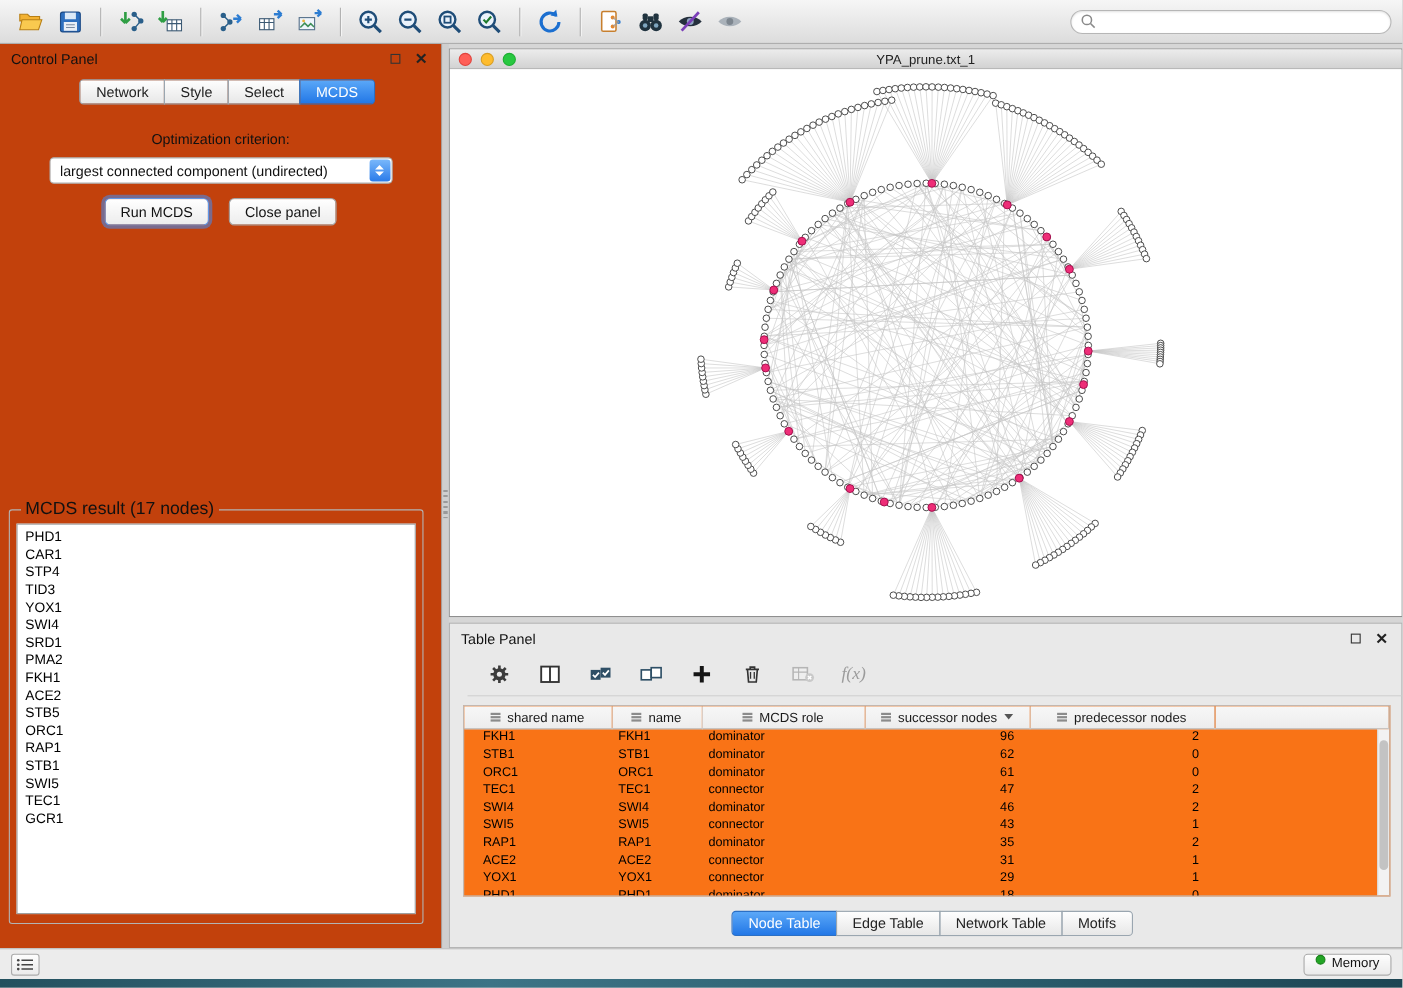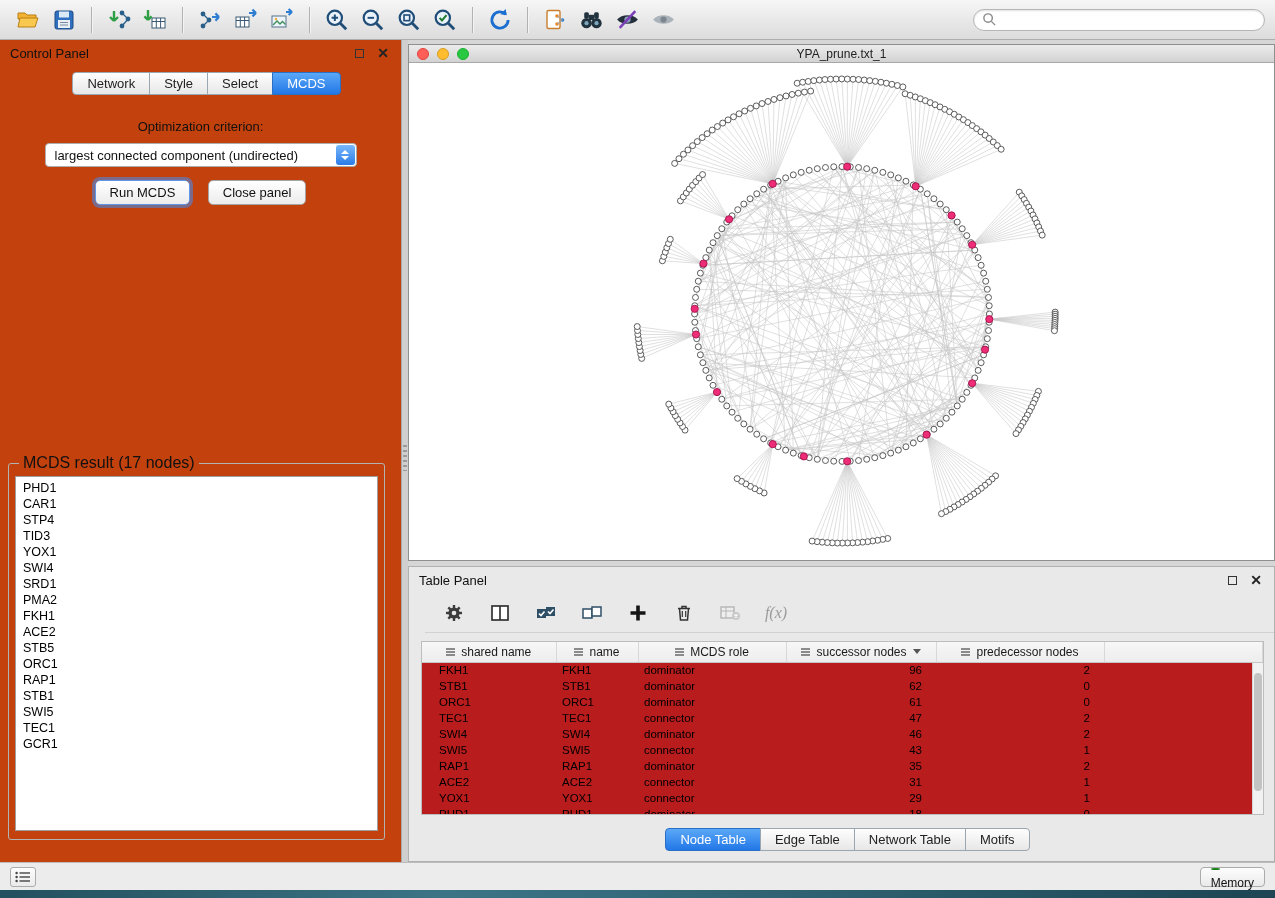--- a/index.html
+++ b/index.html
@@ -88,21 +88,21 @@
   
   .table-panel { position:absolute; left:408px; top:566px; right:0; bottom:36px;
     background:#e9e9e9; border:1px solid #b0b0b0; }
   .tp-toolbar { height:40px; display:flex; align-items:center; padding-left:16px; gap:20px;
     border-bottom:1px solid #d2d2d2;margin-left:16px; }
   .tp-ic { border:none; background:transparent; display:flex; align-items:center;
     justify-content:center; width:26px; height:26px; cursor:pointer; }
   .fx { font-family:"Liberation Serif", serif; font-style:italic; font-size:16px; color:#9b9b9b; }
 
   .table-wrap { position:absolute; left:12px; right:10px; top:74px; bottom:46px;
-    background:#b91c1c; border:1px solid #bdbdbd; overflow:hidden; }
+    background:#f97316; border:1px solid #bdbdbd; overflow:hidden; }
   table.node-table { border-collapse:collapse; width:100%; table-layout:fixed; }
   .node-table th { height:20px; background:linear-gradient(#f7f7f7,#ededed);
     border-right:1px solid #d8d8d8; border-bottom:1px solid #c6c6c6; font-size:12px;
     font-weight:normal; color:#1a1a1a; text-align:center; position:relative; cursor:pointer; }
   .th-inner { display:flex; align-items:center; justify-content:center; gap:6px; }
   .sort-ic { width:9px; height:9px; display:inline-block;
     background-image:linear-gradient(#8b8b8b,#8b8b8b),linear-gradient(#8b8b8b,#8b8b8b),linear-gradient(#8b8b8b,#8b8b8b);
     background-size:9px 2px; background-position:0 1px,0 4px,0 7px; background-repeat:no-repeat; }
   .chev { width:0; height:0; border-left:4px solid transparent; border-right:4px solid transparent;
     border-top:5px solid #555; display:inline-block; }
@@ -119,21 +119,21 @@
 
   
   .status-bar { position:absolute; left:0; right:0; bottom:8px; height:28px; background:#ececec;
     border-top:1px solid #bcbcbc; display:flex; align-items:center; padding:0 10px; }
   .sb-left-btn { width:26px; height:20px; border:1px solid #ababab; border-radius:3px;
     background:linear-gradient(#fdfdfd,#ebebeb); display:flex; align-items:center;
     justify-content:center; cursor:pointer; }
   .sb-sp { flex:1; }
   .memory-btn { height:20px; border:1px solid #ababab; border-radius:4px;
     background:linear-gradient(#fdfdfd,#eaeaea); display:flex; align-items:flex-start; gap:6px;
-    padding:0 10px; font-size:12px; color:#111; cursor:pointer;flex-direction:column; }
+    padding:0 10px; font-size:12px; color:#111; cursor:pointer; }
   .mem-dot { width:9px; height:9px; border-radius:50%; background:#23a525; border:1px solid #188019; }
 
   .desktop-sliver { position:absolute; left:0; right:0; bottom:0; height:8px;
     background:linear-gradient(90deg,#23505e,#3c7486 35%,#2b5d6d 70%,#1d4553); }
 </style>
 </head>
 <body>
 
 <div class="app">
 

